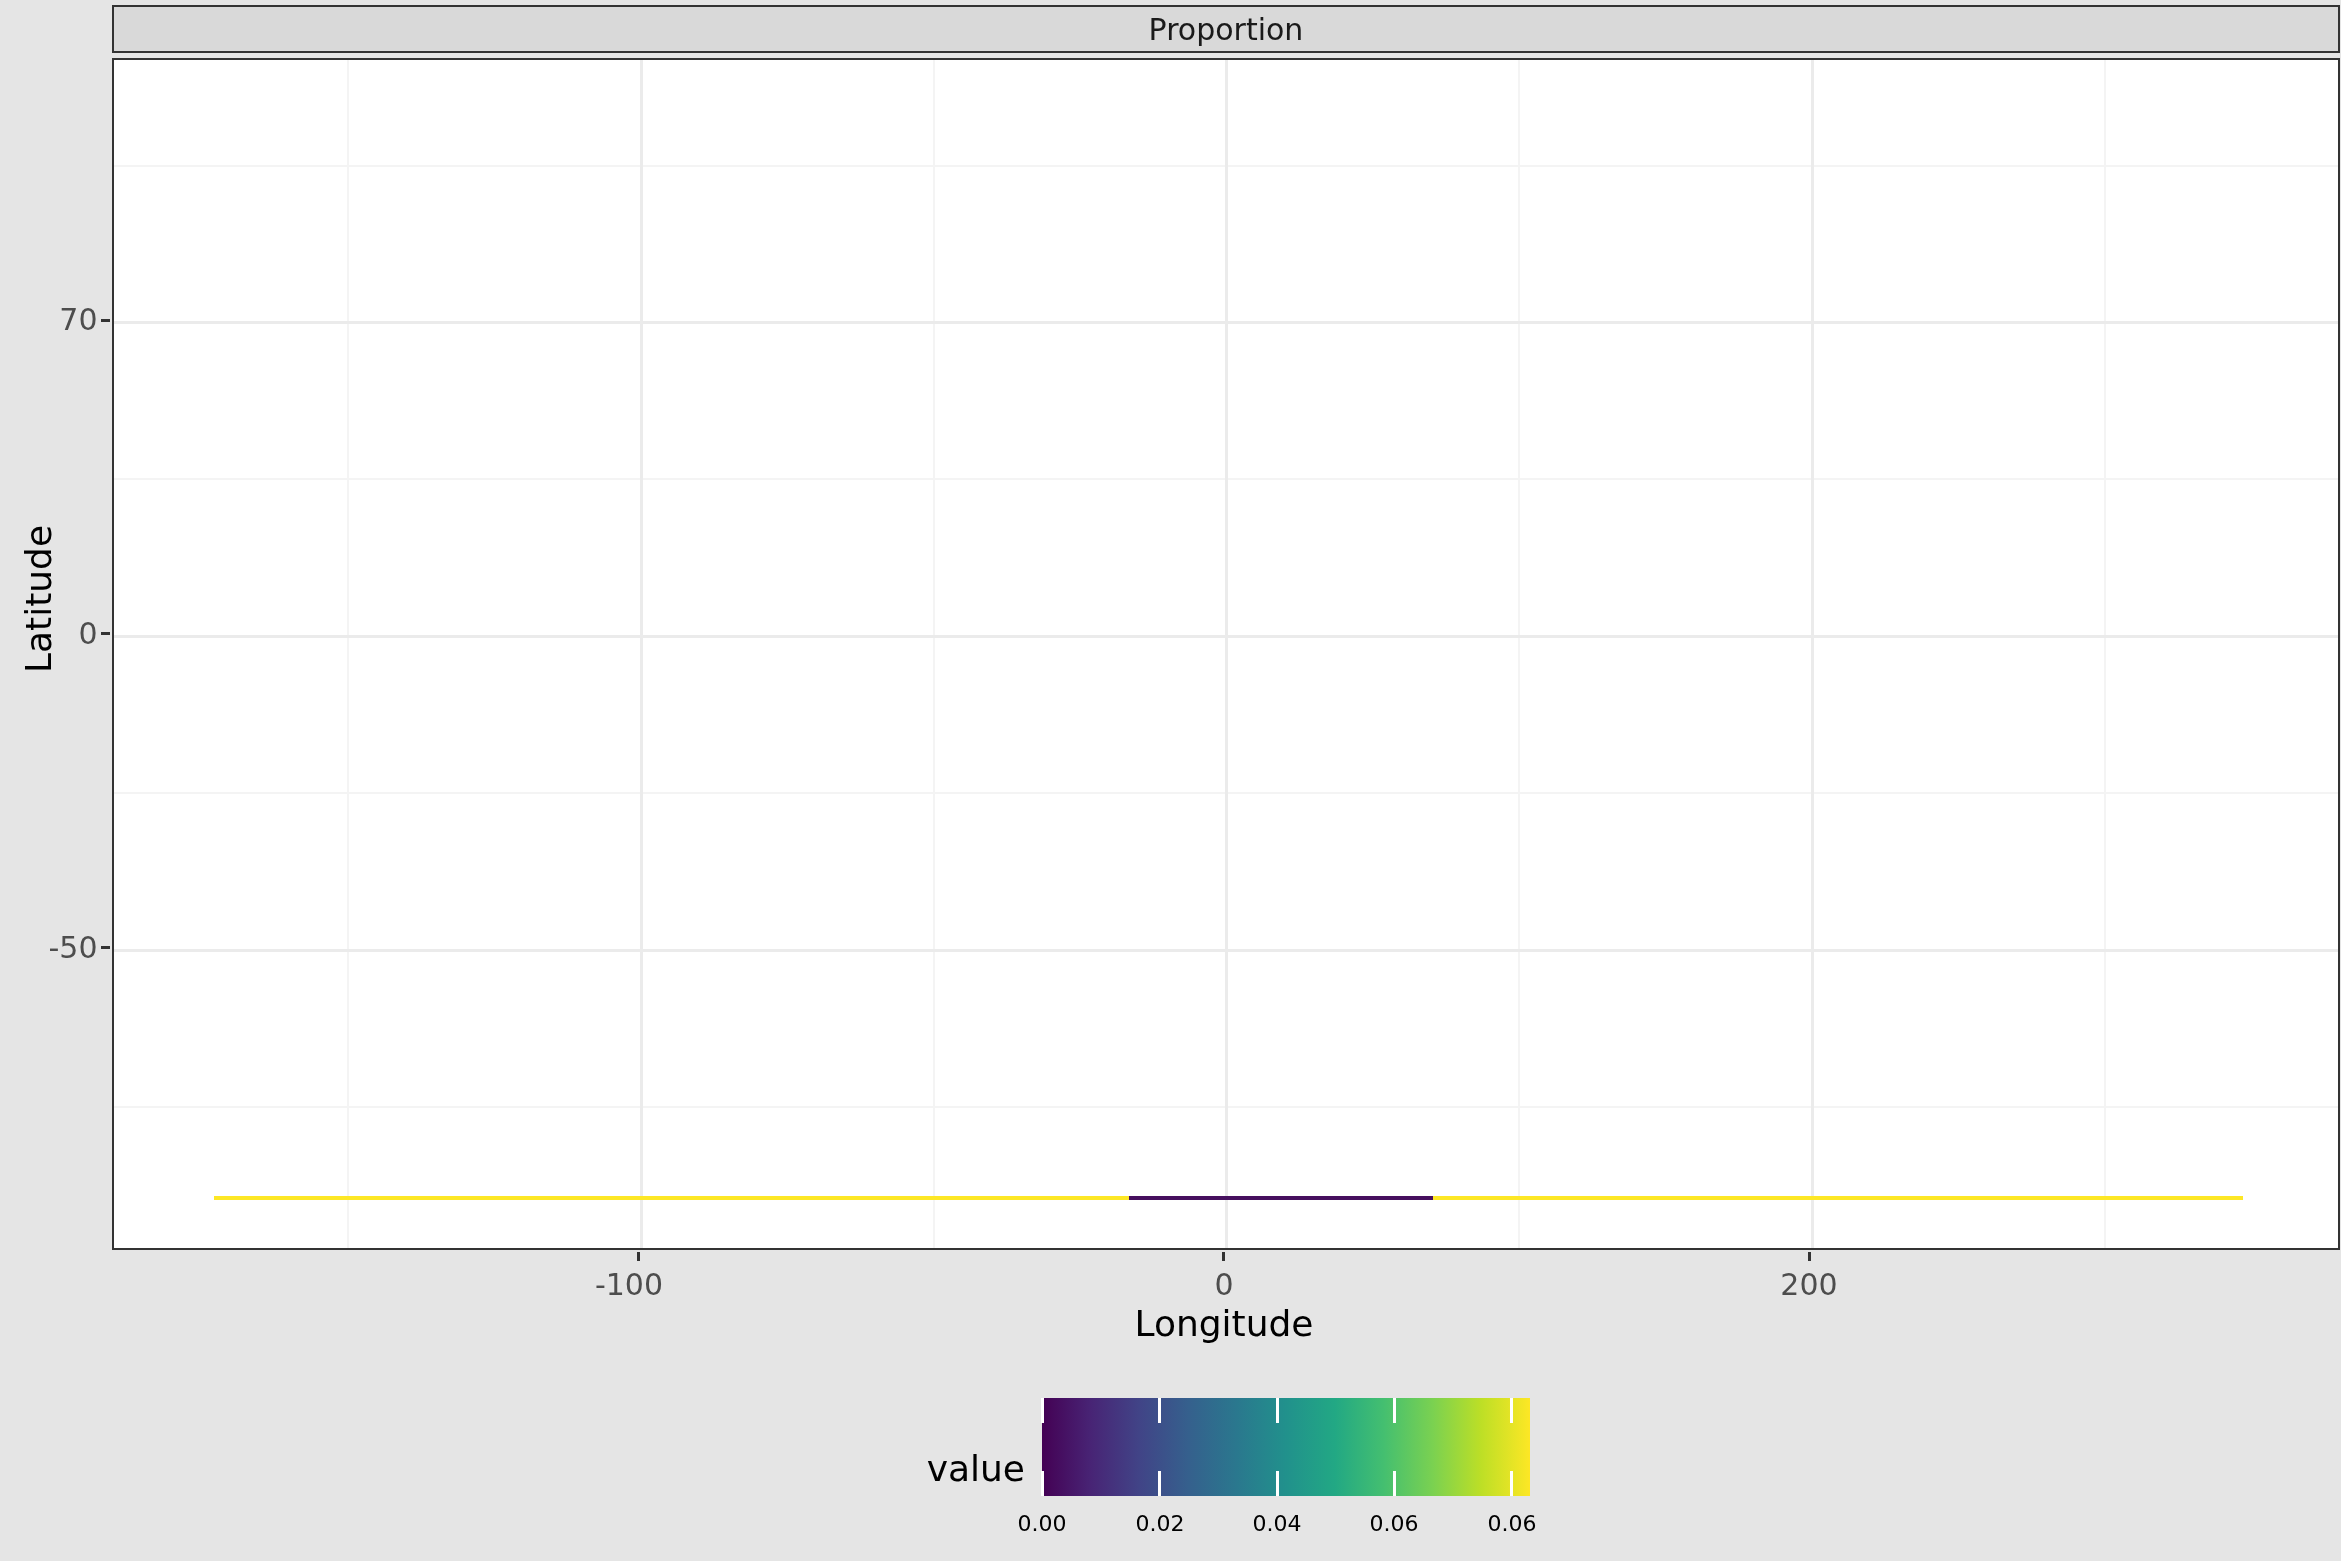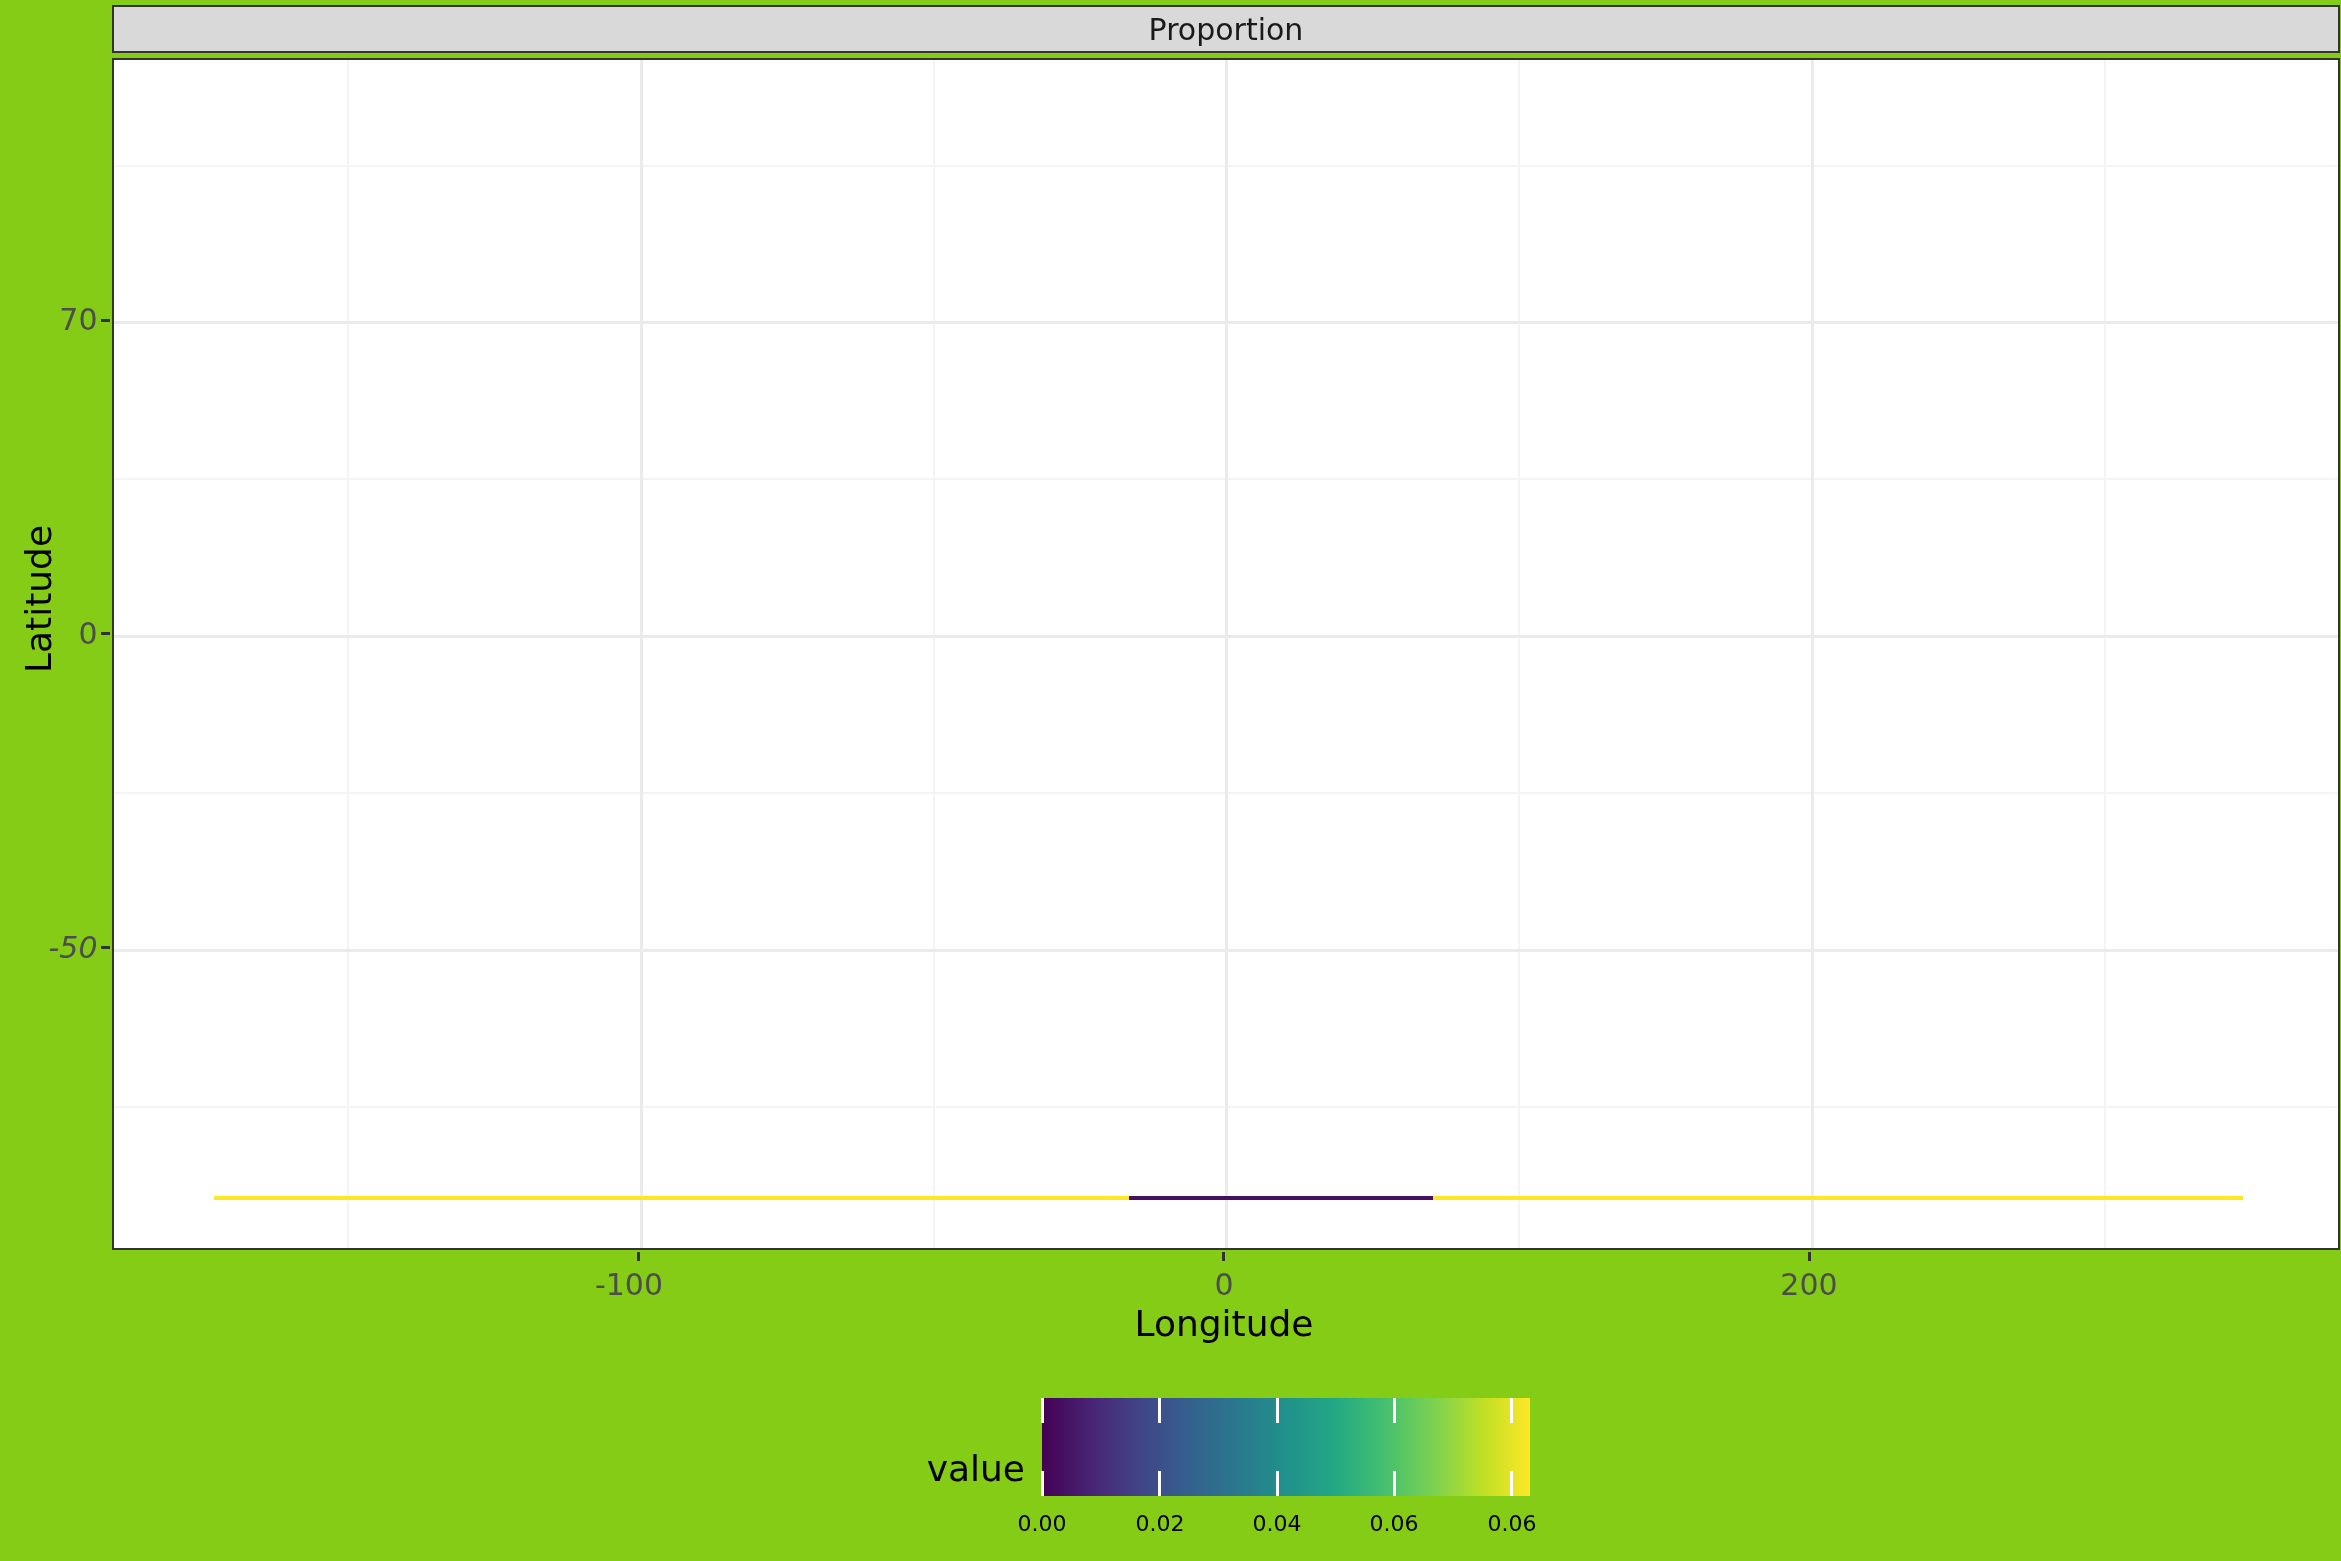--- a/index.html
+++ b/index.html
@@ -1,16 +1,16 @@
 <!DOCTYPE html>
 <html style="font-size:13.2px"><head>
 <meta charset="utf-8">
 <style>
   html,body{margin:0;padding:0;background:#ffffff;}
-  #fig{position:relative;width:2342px;height:1561px;background:#84cc16;overflow:hidden;
+  #fig{position:relative;width:2342px;height:1561px;background:#e5e5e5;overflow:hidden;
        font-family:"DejaVu Sans", sans-serif;}
   .strip{position:absolute;left:112px;top:5px;width:2228px;height:48px;background:#D9D9D9;
          border:2.5px solid #333333;box-sizing:border-box;display:flex;align-items:center;justify-content:center;}
   .strip-label{font-size:30px;color:#1A1A1A;}
   .panel{position:absolute;left:112px;top:58px;width:2228px;height:1192px;background:#ffffff;
          border:2.5px solid #333333;box-sizing:border-box;overflow:hidden;}
   .grid{position:absolute;background:#EBEBEB;}
   .grid.minor{background:#F4F4F4;}
   .seg{position:absolute;height:4.1px;}
   .tickmark{position:absolute;background:#333333;}
@@ -63,21 +63,21 @@
     <div class="tick-label x-tick-label" style="left: 563px; top: 1267px; position: absolute;">-100</div>
     <div class="tickmark" style="left: 1222px; top: 1252px; width: 3.3px; height: 9px; position: absolute;"></div>
     <div class="tick-label x-tick-label" style="left: 1158px; top: 1267px; position: absolute;">0</div>
     <div class="tickmark" style="left: 1808px; top: 1252px; width: 3.3px; height: 9px; position: absolute;"></div>
     <div class="tick-label x-tick-label" style="left: 1743px; top: 1267px; position: absolute;">200</div>
     <div class="tickmark" style="left: 101px; top: 319px; width: 9px; height: 3.3px; position: absolute;"></div>
     <div class="tick-label y-tick-label" style="left: 2.5px; top: 302px; position: absolute;">70</div>
     <div class="tickmark" style="left: 101px; top: 632px; width: 9px; height: 3.3px; position: absolute;"></div>
     <div class="tick-label y-tick-label" style="left: 2.5px; top: 616px; position: absolute;">0</div>
     <div class="tickmark" style="left: 101px; top: 946px; width: 9px; height: 3.3px; position: absolute;"></div>
-    <div class="tick-label y-tick-label" style="left: 2.5px; top: 930px; position: absolute; font-style: italic;">-50</div>
+    <div class="tick-label y-tick-label" style="left: 2.5px; top: 930px; position: absolute;">-50</div>
     <div class="legend-tick" style="left: 1041px; top: 1398px; position: absolute;"></div>
     <div class="legend-tick" style="left: 1041px; top: 1471px; position: absolute;"></div>
     <div class="legend-label" style="left: 984px; position: absolute;">0.00</div>
     <div class="legend-tick" style="left: 1158px; top: 1398px; position: absolute;"></div>
     <div class="legend-tick" style="left: 1158px; top: 1471px; position: absolute;"></div>
     <div class="legend-label" style="left: 1102px; position: absolute;">0.02</div>
     <div class="legend-tick" style="left: 1276px; top: 1398px; position: absolute;"></div>
     <div class="legend-tick" style="left: 1276px; top: 1471px; position: absolute;"></div>
     <div class="legend-label" style="left: 1219px; position: absolute;">0.04</div>
     <div class="legend-tick" style="left: 1393px; top: 1398px; position: absolute;"></div>

